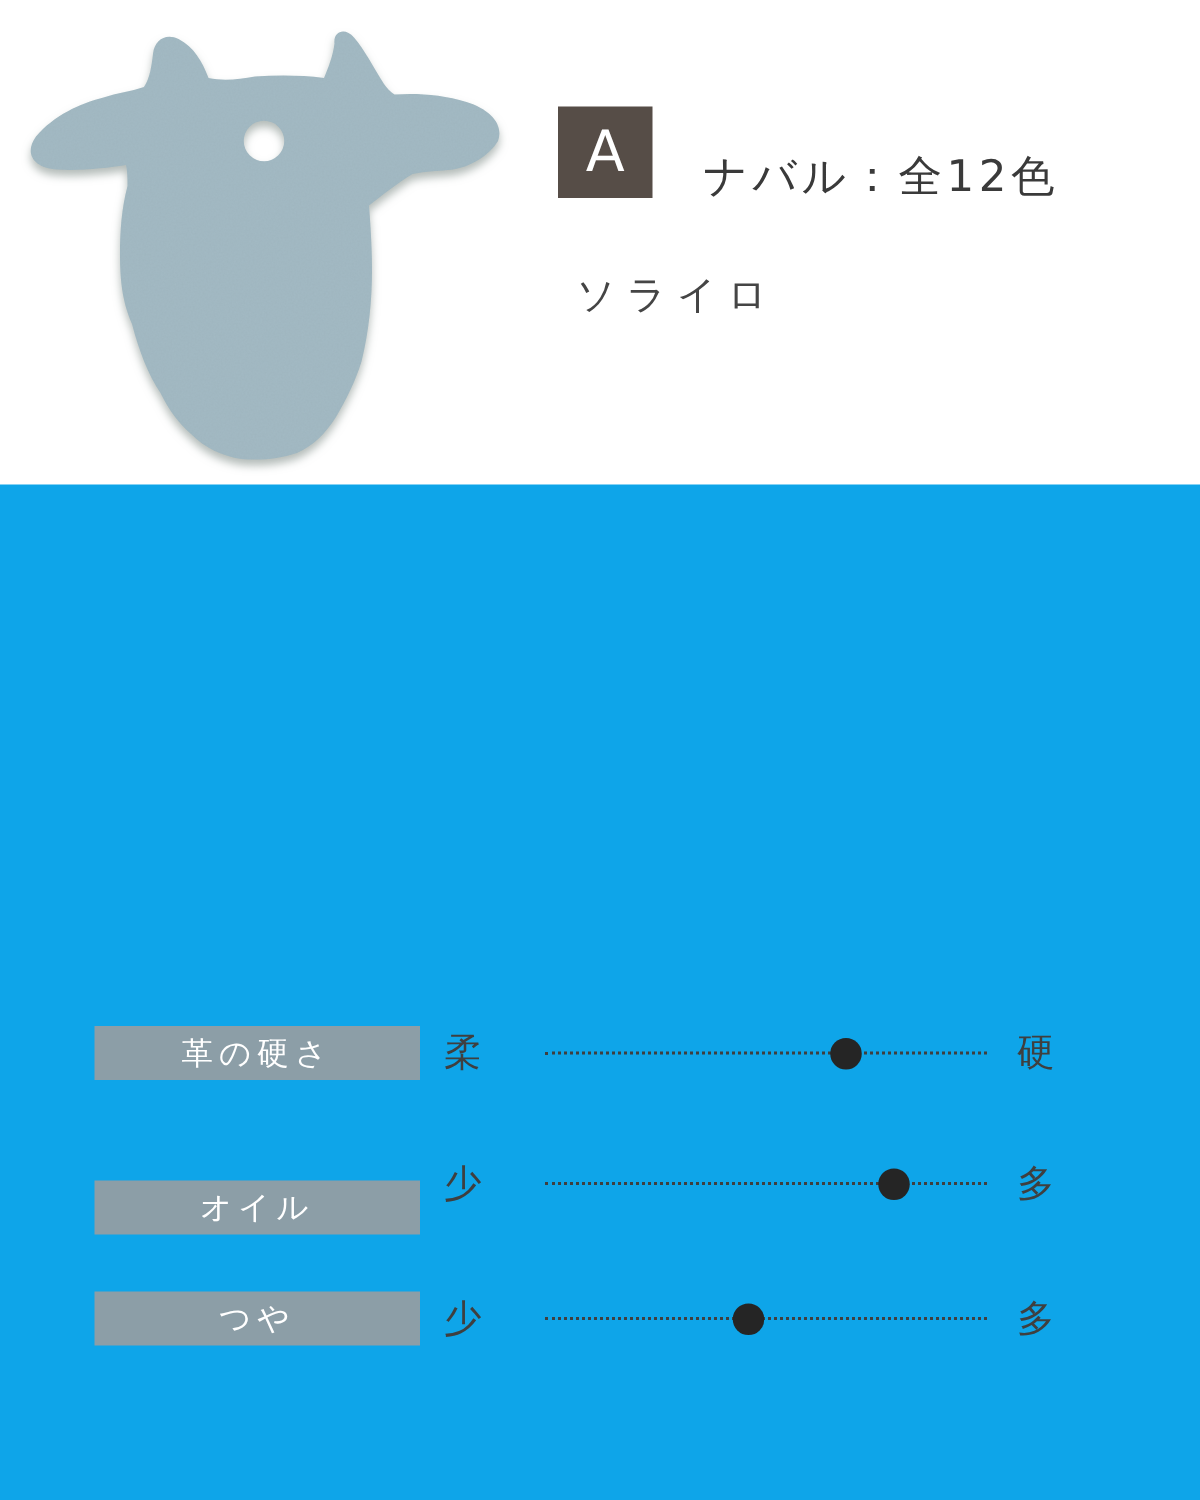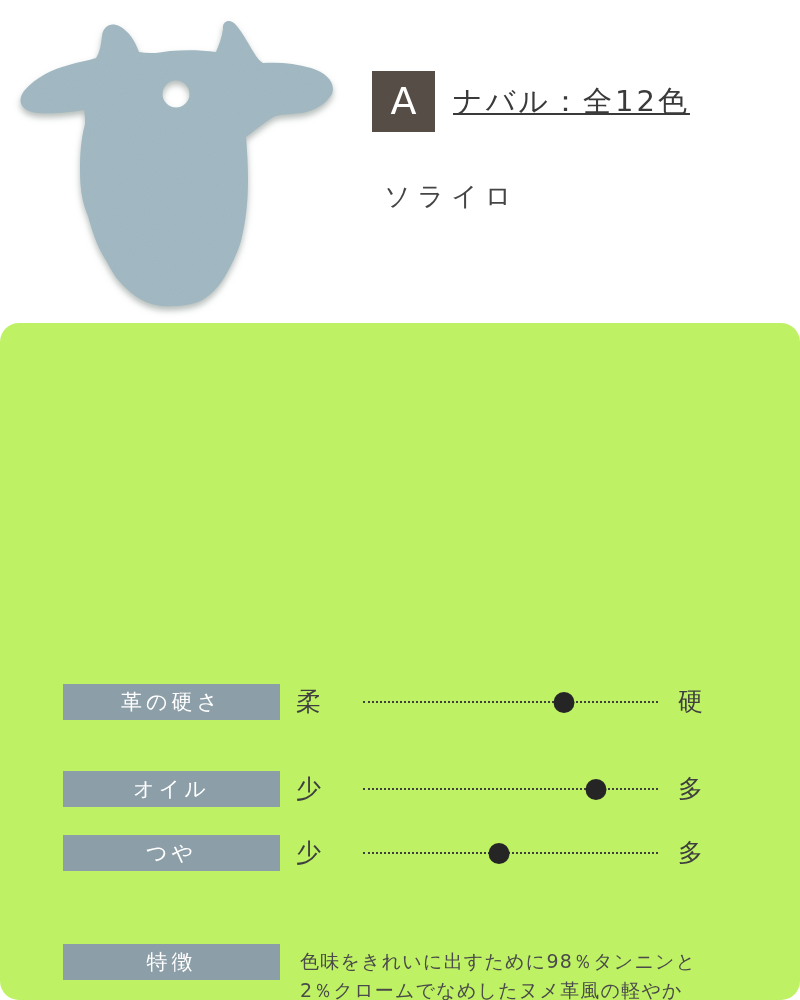--- a/index.html
+++ b/index.html
@@ -14,35 +14,35 @@
   
   .cow-svg{position:absolute;left:8px;top:12px;width:350px;height:310px;}
   .cow-base{filter:drop-shadow(0 4px 3px rgba(106,122,116,0.5));}
 
   
   .letter-badge{
     position:absolute;left:372px;top:71px;width:63px;height:61px;
     color:#ffffff;text-align:center;line-height:61px;font-size:38px;
   }
   .series-title{
-    position:absolute;left:453px;top:71px;height:61px;margin:0;
-    line-height:61px;font-size:29px;font-weight:normal;letter-spacing:3px;color:#3a3a3a;text-decoration:underline;
+    position:absolute;left:453px;top:71px;height:61px;margin:16px;
+    line-height:61px;font-size:29px;font-weight:normal;letter-spacing:3px;color:#3a3a3a;
   }
   .color-name{
     position:absolute;left:372px;top:167px;margin:12px;
     font-size:26px;font-weight:normal;letter-spacing:7px;color:#454545;
   }
   .color-desc{
     position:absolute;left:372px;top:226px;margin:0;width:400px;
     font-size:19px;line-height:29px;letter-spacing:2px;color:#555555;white-space:pre-line;
   }
 
   
   .spec-row{position:absolute;left:0;width:800px;height:36px;}
-  .srow1{top:361px;} .srow2{top:448px;} .srow3{top:512px;}
+  .srow1{top:361px;} .srow2{top:448px;} .srow3{top:538px;}
   .drow1{top:621px;}
 
   .badge{
     position:absolute;left:63px;top:0;width:217px;height:36px;
     color:#ffffff;text-align:center;line-height:36px;font-size:21px;letter-spacing:4px;
   }
 
   .min-label,.max-label{
     position:absolute;top:0;height:36px;line-height:36px;
     font-size:25px;color:#3f3f3f;
@@ -95,55 +95,47 @@
     </svg>
 
     <div class="letter-badge" style="background-color: rgb(86, 77, 71);">A</div>
 
     <h1 class="series-title">ナバル：全12色</h1>
 
     <h2 class="color-name">ソライロ</h2>
 
   </section>
 
-  <section class="bottom-section" style="background-color: #bef264; border-radius: 19px;">
+  <section class="bottom-section" style="background-color: #0ea5e9;">
 
     <div class="spec-row srow1">
       <div class="badge" style="background-color: rgb(140, 158, 167);">革の硬さ</div>
       <div class="min-label">柔</div>
       <div class="track">
         <div class="track-line"></div>
         <div class="dot" style="left: 68%;"></div>
       </div>
       <div class="max-label">硬</div>
     </div>
 
     <div class="spec-row srow2">
-      <div class="badge" style="background-color: rgb(140, 158, 167);">オイル</div>
+      <div class="badge" style="background-color: rgb(140, 158, 167); margin-top: 16px;">オイル</div>
       <div class="min-label">少</div>
       <div class="track">
         <div class="track-line"></div>
         <div class="dot" style="left: 79%;"></div>
       </div>
       <div class="max-label">多</div>
     </div>
 
     <div class="spec-row srow3">
       <div class="badge" style="background-color: rgb(140, 158, 167);">つや</div>
       <div class="min-label">少</div>
       <div class="track">
         <div class="track-line"></div>
         <div class="dot" style="left: 46%;"></div>
       </div>
       <div class="max-label">多</div>
     </div>
 
-    <div class="spec-row drow1">
-      <div class="badge" style="background-color: rgb(140, 158, 167);">特徴</div>
-      <div class="row-text">色味をきれいに出すために98％タンニンと
-2％クロームでなめしたヌメ革風の軽やか
-さがあるしっかりとした革です。使い込む
-ほどにツヤが出て、だんだんと柔らかく馴
-染んでいくのが特徴です。</div>
-    </div>
 
   </section>
 </div>
 
 </body></html>

